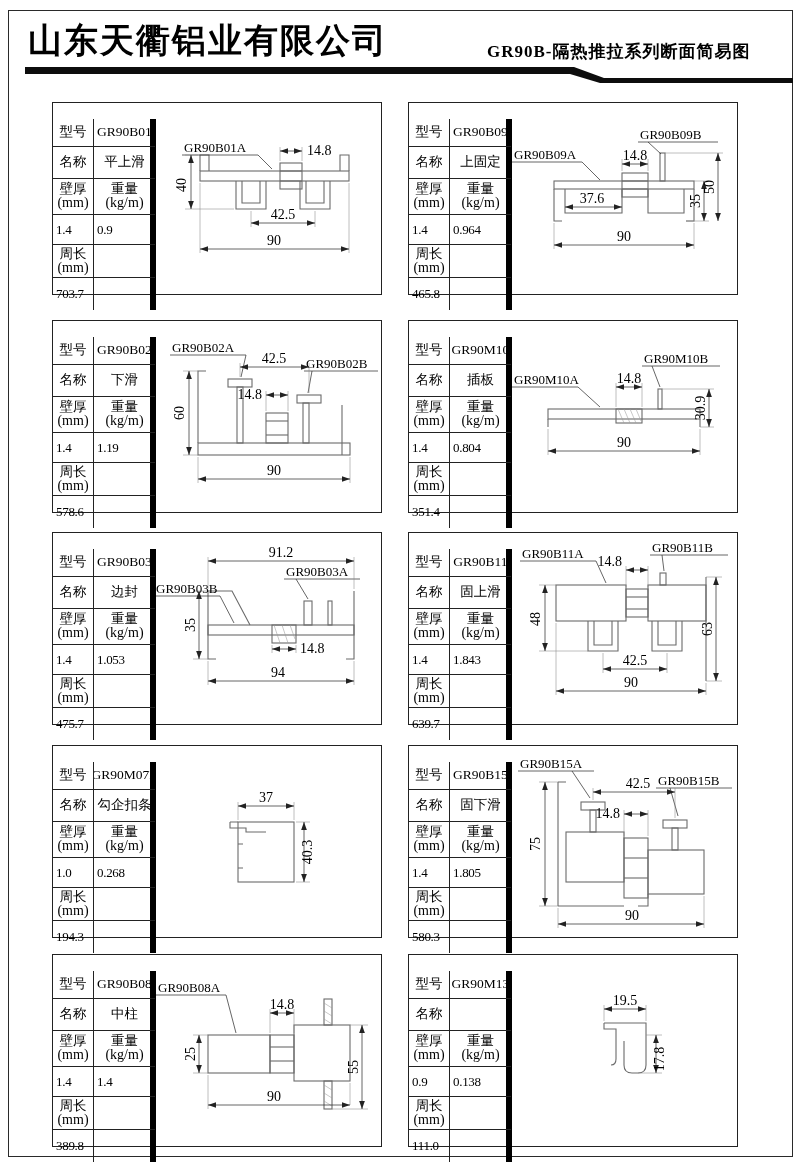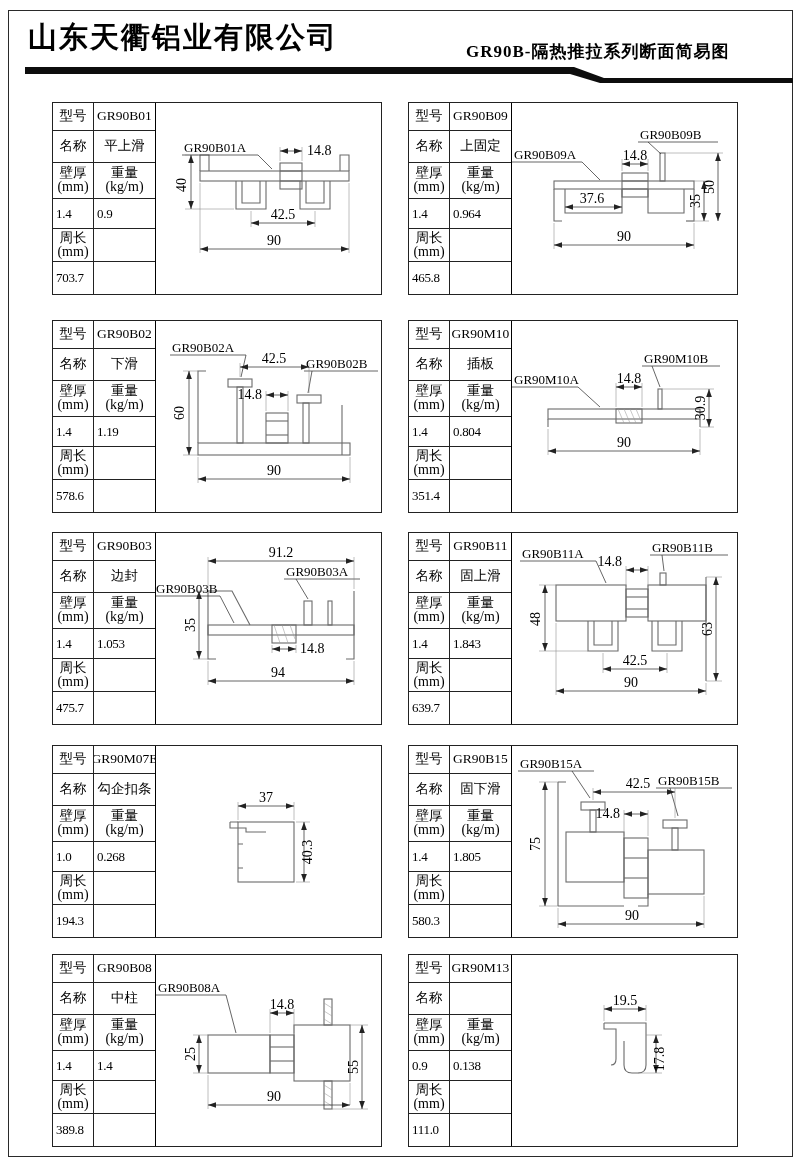--- a/index.html
+++ b/index.html
@@ -1,28 +1,28 @@
 <!DOCTYPE html>
 <html><head>
 <meta charset="utf-8">
 <style>
   html,body{margin:0;padding:0}
   body{
     width:800px;height:1168px;position:relative;background:#fff;
     font-family:"Liberation Serif","DejaVu Serif",serif;color:#000;overflow:hidden;
   }
   .frame{position:absolute;left:8px;top:10px;width:785px;height:1147px;border:1.5px solid #2a2a2a;box-sizing:border-box}
-  .company{position:absolute;left:28px;top:18px;font-size:29px;font-weight:700;letter-spacing:2px;white-space:nowrap}
-  .doctitle{position:absolute;left:466px;top:40px;font-size:17px;font-weight:600;letter-spacing:1px;white-space:nowrap}
+  .company{position:absolute;left:28px;top:18px;font-size:34px;font-weight:700;letter-spacing:2px;white-space:nowrap}
+  .doctitle{position:absolute;left:487px;top:40px;font-size:17px;font-weight:600;letter-spacing:1px;white-space:nowrap}
   .rule{position:absolute;left:0;top:0;pointer-events:none}
 
   .cell{position:absolute;width:330px;height:193px;border:1px solid #222;box-sizing:border-box;background:#fff}
-  .tbl{position:absolute;left:0;top:0;width:103px;height:100%;display:grid;
+  .tbl{position:absolute;left:0;top:16px;width:103px;height:100%;display:grid;
        grid-template-columns:41px 61px;grid-template-rows:28px 32px 36px 30px 33px auto;
-       border-right:1px solid #000000;box-sizing:border-box}
+       border-right:6px solid #000000;box-sizing:border-box}
   .tc{border-right:1px solid #222;border-bottom:1px solid #222;display:flex;flex-direction:column;
       align-items:center;justify-content:center;font-size:13.5px;line-height:1.05;overflow:hidden}
   .tc.c2{border-right:none}
   .tc.lr{border-bottom:none}
   .tc small{font-size:14px;letter-spacing:0}
   .tc.val{align-items:flex-start;padding-left:3px;font-size:13px;letter-spacing:-0.3px}
 
   .draw{position:absolute;left:103px;top:0;width:226px;height:191px}
   .draw .pf *{fill:none;stroke:#6b6b6b;stroke-width:1.1}
   .draw .dg line,.draw .dg path{fill:none;stroke:#333;stroke-width:.75}

